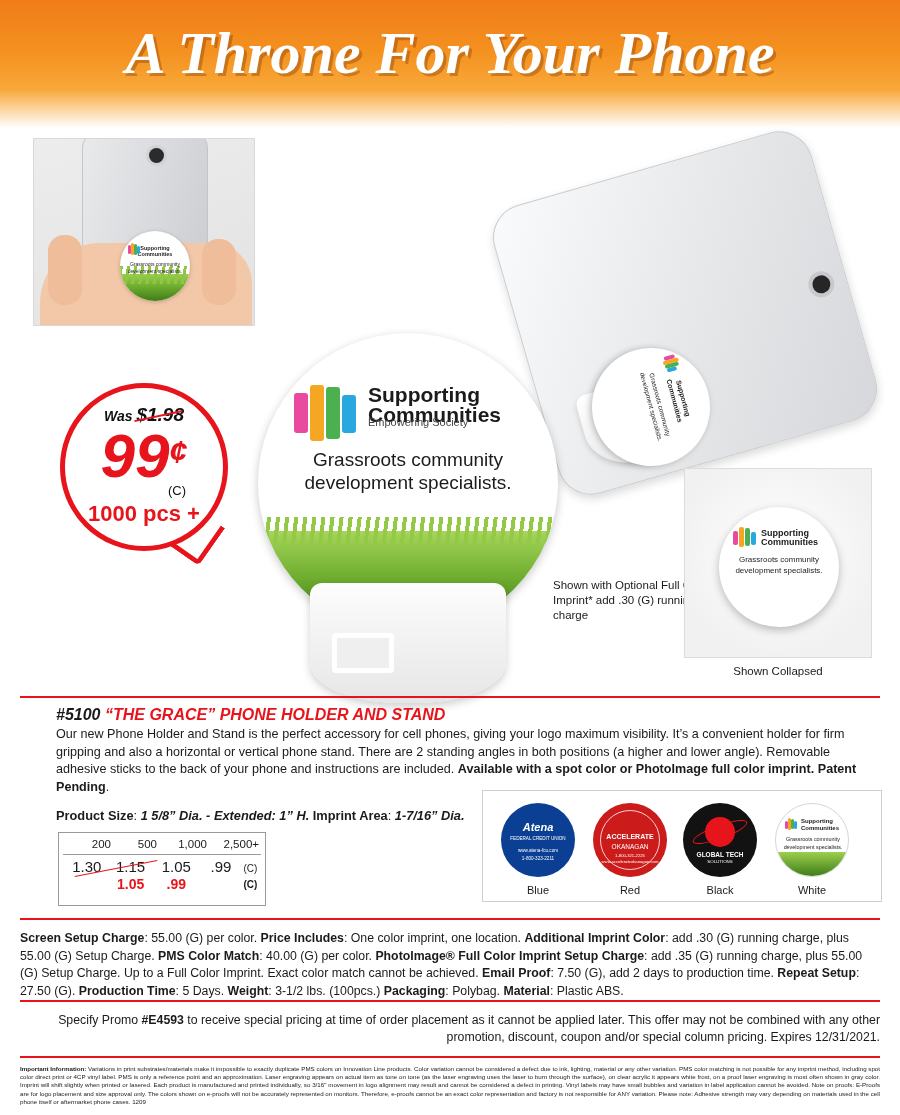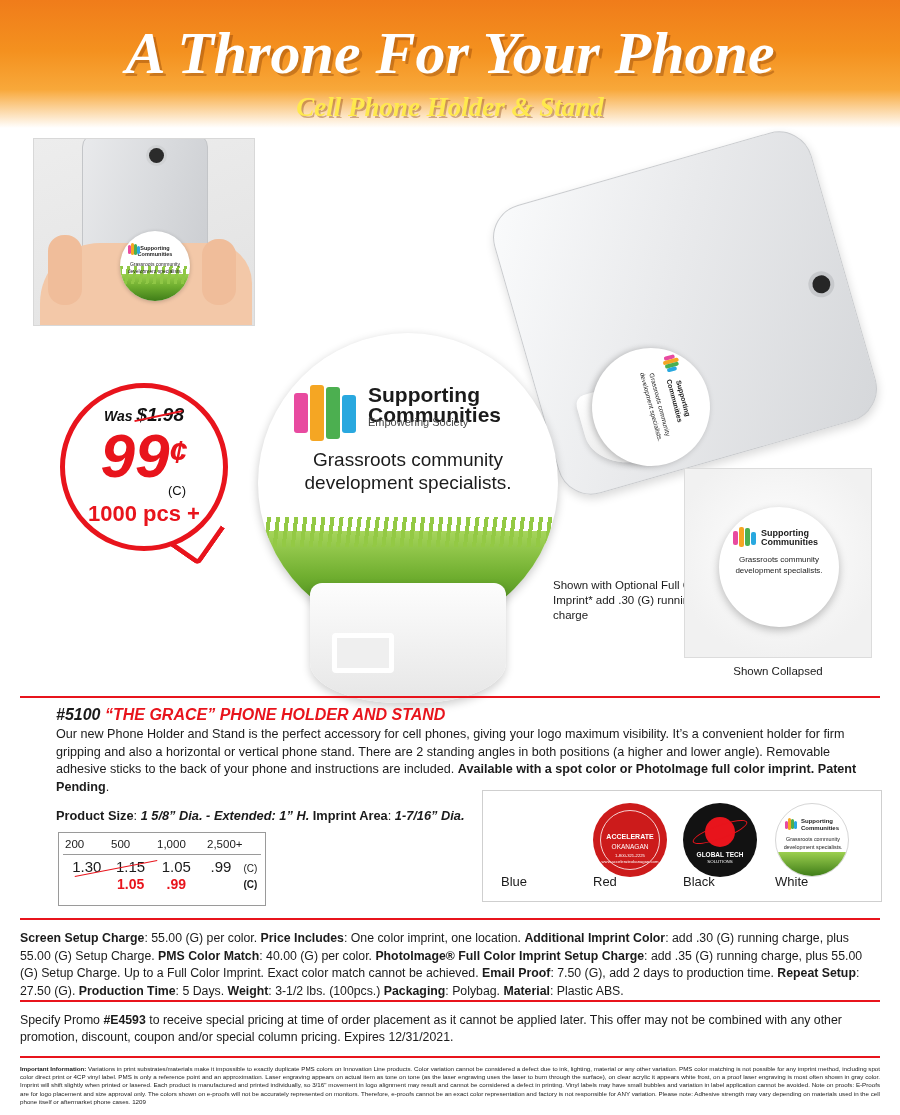--- a/index.html
+++ b/index.html
@@ -164,59 +164,58 @@
   }
   .desc b { font-weight:bold; }
 
   .sizes { position:absolute; left:56px; top:808px; font-size:12.8px; color:#1b1b1b; }
   .sizes b { font-weight:bold; }
   .sizes i { font-style:italic; font-weight:bold;margin-top:20px; }
 
   
   .ptable { position:absolute; left:58px; top:832px; width:208px; height:74px; border:1px solid #9a9a9a; background:#fff; }
   .ptable .hdr { display:flex; font-size:11.5px; color:#1b1b1b; padding:5px 6px 2px 6px; }
-  .ptable .hdr div { text-align:left; }
+  .ptable .hdr div { text-align:right; }
   .ptable .sep { height:1px; background:#9a9a9a; margin:2px 4px 0 4px; }
   .ptable .row { display:flex; font-size:15px; padding:3px 6px 0 6px; color:#1b1b1b; }
   .ptable .row div { text-align:center; }
   .ptable .row.sale { font-size:14px; color:#e8141c; font-weight:bold; padding-top:1px; }
   .ptable .c { font-size:10px; color:#1b1b1b; }
   .strike { position:absolute; left:74px; top:868px; width:84px; height:1px; background:#e8141c;
     transform:rotate(-11deg); }
 
   
   .swatches { position:absolute; left:482px; top:790px; width:400px; height:112px; border:1px solid #cfcfcf; background:#fff; }
   .sw { position:absolute; top:12px; width:74px; height:74px; border-radius:50%; overflow:hidden; }
-  .sw-label { position:absolute; top:83px; width:74px; font-size:13px; color:#1b1b1b; }
+  .sw-label { position:absolute; top:93px; width:74px; text-align:center; font-size:11px; color:#1b1b1b; }
 
   
   .specs {
     position:absolute; left:20px; top:930px; width:860px;
     font-size:12.3px; line-height:17.5px; color:#1b1b1b;
   }
   .specs b { font-weight:bold;text-align:center; }
 
   .promo {
     position:absolute; left:20px; top:1012px; width:860px;
-    font-size:12.3px; line-height:17px; color:#1b1b1b;
+    font-size:12.3px; line-height:17px; color:#1b1b1b;text-align:right;
   }
   .promo b { font-weight:bold; }
 
   .fineprint {
     position:absolute; left:20px; top:1065px; width:860px;
     font-size:6.2px; line-height:8.2px; color:#1b1b1b; text-align:justify;
   }
   .fineprint b { font-weight:bold; }
 </style>
 </head>
 <body>
 
 <div class="header">
   <div class="hdr-title">A Throne For Your Phone</div>
-  <div class="hdr-sub">Cell Phone Holder &amp; Stand</div>
 </div>
 
 <div class="hero">
 
   <div class="photo-hand">
     <div class="hand-bg"></div>
     <div class="phone-back">
       <div class="phone-cam"></div>
     </div>
     <div class="hand-shape"></div>
@@ -349,20 +348,26 @@
     <div style="width:46px;">1.05</div>
     <div style="width:50px;">.99</div>
     <div style="width:44px;"></div>
     <div class="c" style="width:18px;padding-top:3px;">(C)</div>
   </div>
 </div>
 <div class="strike"></div>
 
 <div class="swatches">
 
+  <div class="sw" style="left:18px;background:#0b3f93;">
+    <div style="position:absolute;top:18px;width:74px;text-align:center;font-size:11px;font-weight:bold;color:#fff;font-style:italic;">Atena</div>
+    <div style="position:absolute;top:33px;width:74px;text-align:center;font-size:4.6px;color:#fff;">FEDERAL CREDIT UNION</div>
+    <div style="position:absolute;top:45px;width:74px;text-align:center;font-size:4.6px;color:#fff;">www.atena-fcu.com</div>
+    <div style="position:absolute;top:53px;width:74px;text-align:center;font-size:4.6px;color:#fff;">1-800-323-2211</div>
+  </div>
   <div class="sw-label" style="left:18px;">Blue</div>
 
   <div class="sw" style="left:110px;background:#cc1b1b;">
     <div style="position:absolute;left:7px;top:7px;right:7px;bottom:7px;border:1px solid rgba(255,255,255,.8);border-radius:50%;"></div>
     <div style="position:absolute;top:30px;width:74px;text-align:center;font-size:7px;font-weight:bold;color:#fff;">ACCELERATE</div>
     <div style="position:absolute;top:40px;width:74px;text-align:center;font-size:6.5px;color:#fff;">OKANAGAN</div>
     <div style="position:absolute;top:50px;width:74px;text-align:center;font-size:4.2px;color:#fff;">1-800-321-2225</div>
     <div style="position:absolute;top:56px;width:74px;text-align:center;font-size:4.2px;color:#fff;">www.accelerateokanagan.com</div>
   </div>
   <div class="sw-label" style="left:110px;">Red</div>

